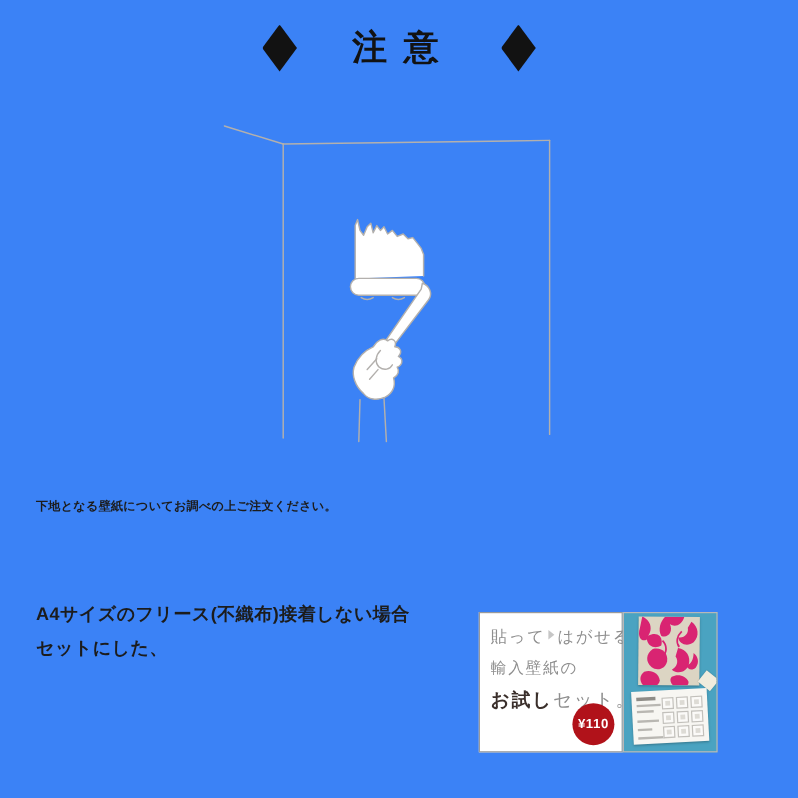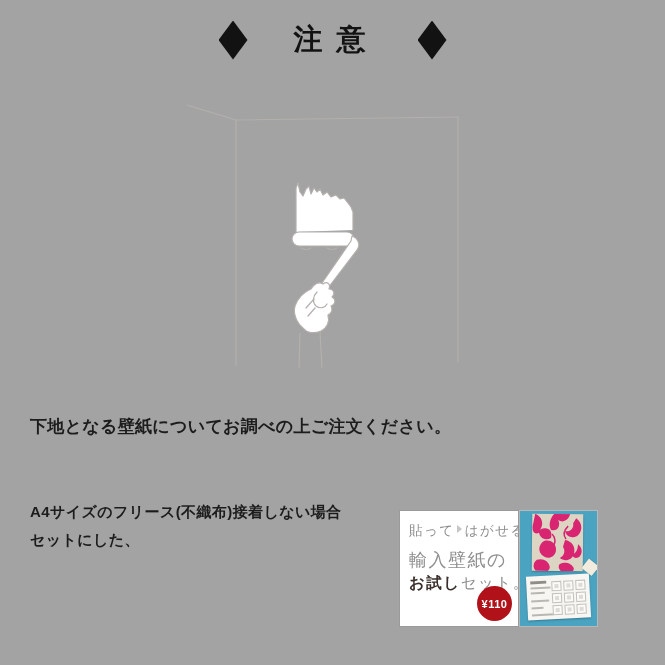--- a/index.html
+++ b/index.html
@@ -1,17 +1,17 @@
 <!DOCTYPE html>
 <html><head>
 <meta charset="utf-8">
 <style>
   html,body{margin:0;padding:0;background:#fff;}
   .page{
-    position:relative;width:665px;height:665px;background:#a3a3a3;overflow:hidden;
+    position:relative;width:665px;height:665px;background:#3b82f6;overflow:hidden;
     font-family:"Liberation Sans","DejaVu Sans",sans-serif;color:#1c1c1c;
   }
   
   .header{
     position:absolute;top:20px;left:0;width:100%;
     display:flex;justify-content:center;align-items:center;gap:38px;
   }
   .diamond{
     width:29px;height:39px;background:#121212;
     clip-path:polygon(50% 0,100% 50%,50% 100%,0 50%);
@@ -20,34 +20,34 @@
     font-size:29px;font-weight:700;letter-spacing:14px;color:#121212;
     padding-left:8px; 
   }
   
   .illustration{position:absolute;left:180px;top:95px;}
   
   .notice{position:absolute;left:30px;top:418px;width:620px;line-height:1.0;}
   .notice .l1{font-size:14.5px;font-weight:600;letter-spacing:.3px;margin:0 0 7px 0;}
   .notice .l2{font-size:16.5px;font-weight:500;letter-spacing:.2px;margin:0 0 8px 0;white-space:nowrap;}
   .notice .l2 b{font-weight:800;}
-  .notice .l3{font-size:17px;font-weight:600;letter-spacing:.3px;margin:0;}
+  .notice .l3{font-size:10px;font-weight:600;letter-spacing:.3px;margin:0;}
   
   .promo{position:absolute;left:30px;top:503px;width:360px;}
   .promo div{font-size:15px;font-weight:600;letter-spacing:.4px;margin-bottom:9px;}
   .promo .pl3 b{font-weight:800;}
   
   .card{position:absolute;left:399px;top:510px;width:199px;height:117px;display:flex;}
   .card-panel{
     position:relative;width:118px;height:115px;background:#fff;
     border:1px solid #9a9a9a;box-sizing:content-box;
   }
   .card-line{position:absolute;left:9px;white-space:nowrap;letter-spacing:1.5px;}
   .cl1{top:11px;font-size:13.5px;color:#8e8e8e;}
-  .cl2{top:37px;font-size:18px;color:#8e8e8e;}
+  .cl2{top:37px;font-size:13px;color:#8e8e8e;}
   .cl3{top:62px;font-size:15.5px;color:#8e8e8e;}
   .cl3 .dark{color:#3a2f2b;font-weight:700;}
   .tri{
     display:inline-block;width:0;height:0;margin:0 3px 2px 2px;
     border-left:5px solid #c6c6c6;border-top:4px solid transparent;border-bottom:4px solid transparent;
   }
   .badge{
     position:absolute;right:6px;bottom:5px;width:35px;height:35px;border-radius:50%;
     background:#b1121a;color:#fff;display:flex;align-items:center;justify-content:center;
     font-size:11px;font-weight:800;letter-spacing:.5px;

